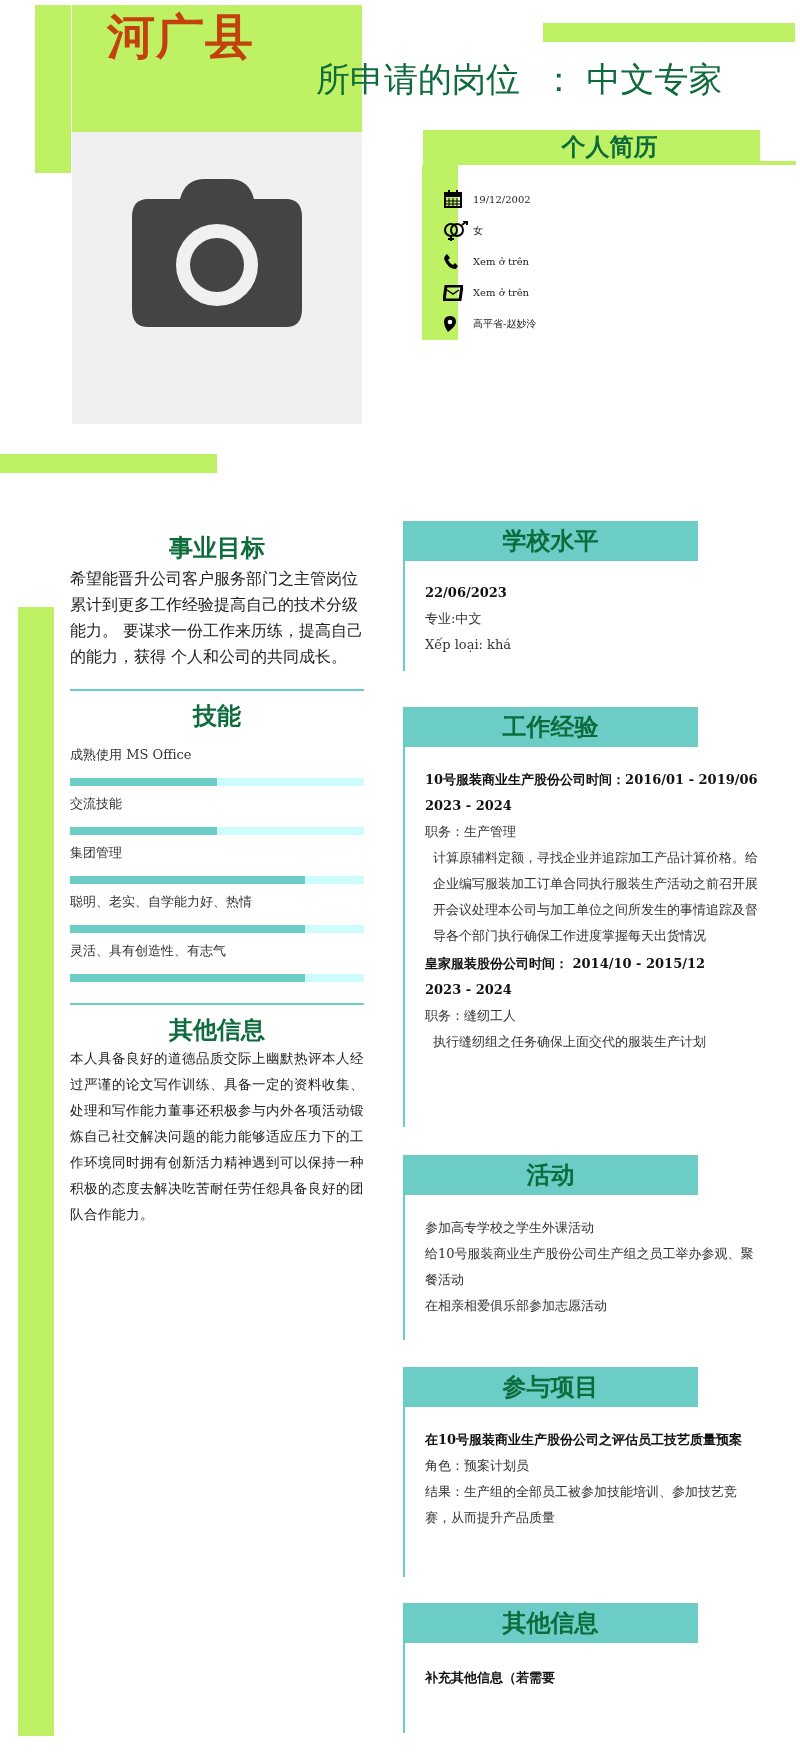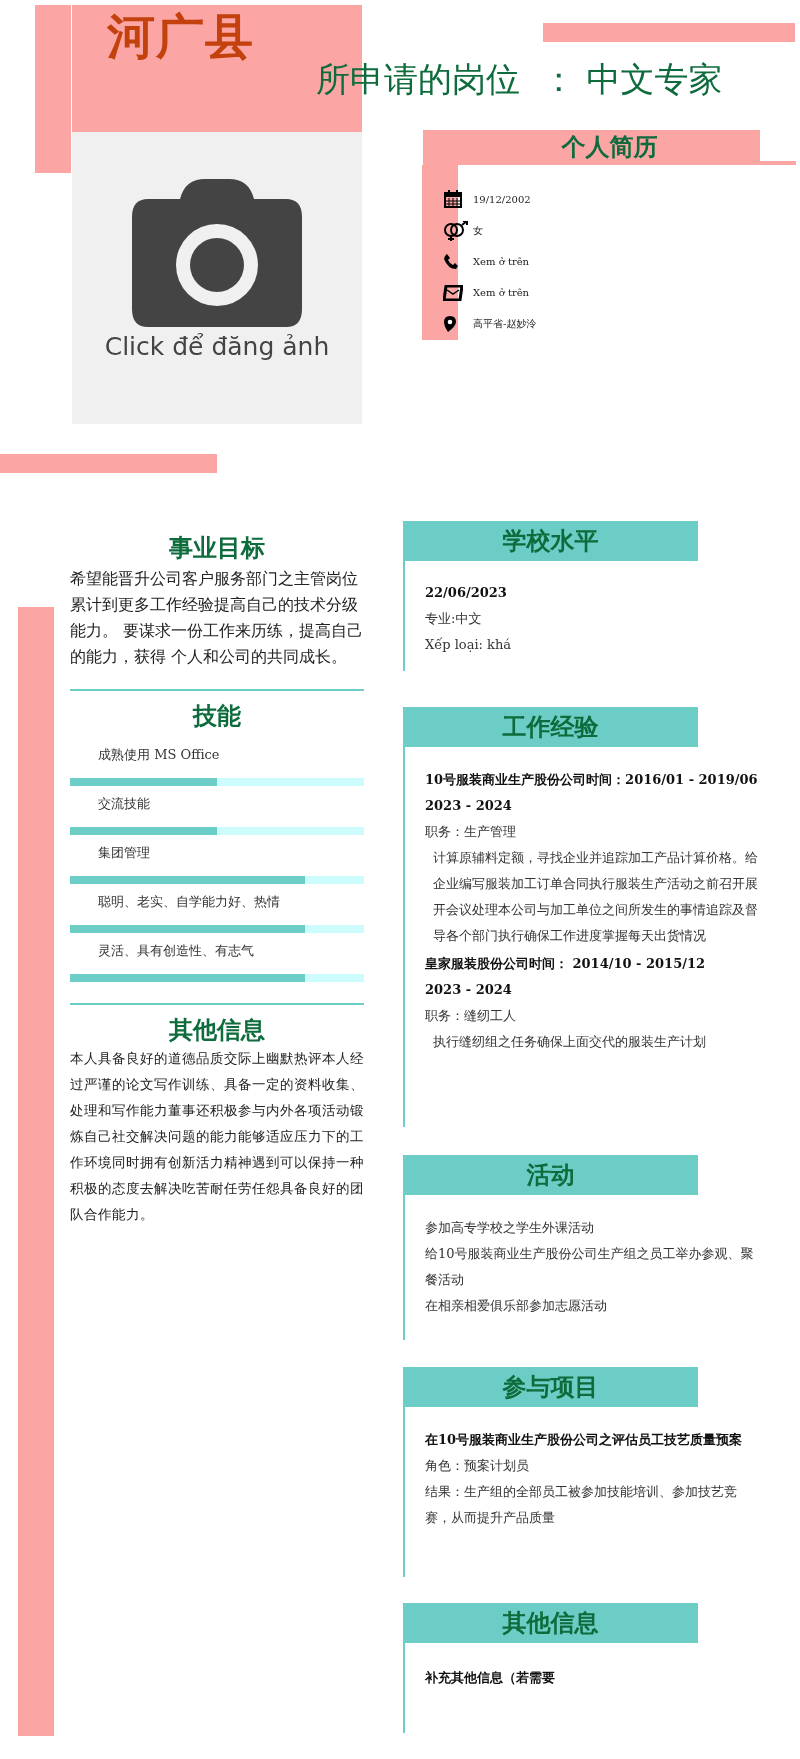--- a/index.html
+++ b/index.html
@@ -1,20 +1,20 @@
 <!DOCTYPE html>
 <html><head>
   <meta charset="utf-8">
   <style>
     * { box-sizing: border-box; margin: 0; padding: 0; }
     html, body { width: 800px; height: 1759px; background: #ffffff; overflow: hidden; }
     body { position: relative; font-family: "DejaVu Serif", serif; color: #222; }
 
     .abs { position: absolute; }
-    .teal { background: #fca5a5; padding-left: 36px; }
+    .teal { background: #bef264; padding-left: 36px; }
 
     
     .name-box { left: 72px; top: 5px; width: 290px; height: 127px; }
     .name { left: 107px; top: 6px; font-family: "DejaVu Sans", sans-serif; font-weight: bold; font-size: 48px; color: #c2410c; line-height: 60px; letter-spacing: 1px; }
     .left-top-bar { left: 35px; top: 5px; width: 5px; height: 168px; }
     .top-right-bar { left: 543px; top: 23px; width: 252px; height: 19px; }
     .position { left: 316px; top: 55px; font-family: "DejaVu Sans", sans-serif; font-size: 34px; color: #0d6b3c; font-weight: 300; line-height: 48px; white-space: pre; }
 
     
     .photo { left: 72px; top: 132px; width: 290px; height: 292px; background: #f0f0f0; cursor: pointer; }
@@ -33,21 +33,21 @@
     .mid-bar { left: 0; top: 454px; width: 217px; height: 19px; }
     .left-long-bar { left: 18px; top: 607px; width: 18px; height: 1129px; }
 
     
     .sec-title { position: absolute; font-family: "DejaVu Sans", sans-serif; font-weight: bold; font-size: 24px; color: #0d6b3c; text-align: center; }
     .body-text { position: absolute; font-family: "DejaVu Sans", sans-serif; font-size: 13.5px; line-height: 26px; color: #222; }
     .rule { position: absolute; height: 2px; background: #6ccdc6; }
 
     .skills { left: 70px; top: 745px; width: 294px; }
     .skill { height: 49px; position: relative; }
-    .skill .lbl { font-size: 13px; color: #333; line-height: 20px; margin-left: 28px; }
+    .skill .lbl { font-size: 13px; color: #333; line-height: 20px; }
     .skill .track { position: absolute; left: 0; top: 33px; width: 294px; height: 8px; background: #ccfcfc; }
     .skill .fill { height: 8px; background: #6ccdc6; }
 
     
     .rsec-head { position: absolute; left: 403px; width: 295px; height: 40px; background: #6ccdc6; text-align: center; font-family: "DejaVu Sans", sans-serif; font-weight: bold; font-size: 24px; line-height: 40px; color: #0d6b3c; }
     .rsec-line { position: absolute; left: 403px; width: 2px; background: #6ccdc6; }
     .rbody { position: absolute; left: 425px; width: 340px; font-size: 13px; line-height: 26px; color: #333; }
     .rbody .b { font-weight: bold; color: #111; }
     .rbody .ind { padding-left: 8px; }
 
@@ -62,21 +62,20 @@
 
 <div class="abs name">河广县</div>
 <div class="abs position"><span>所申请的岗位</span>  <span>：</span> <span>中文专家</span></div>
 
 <div class="abs photo">
   <svg class="cam" width="174" height="150" viewBox="0 0 174 150">
     <path d="M50 22 Q55 2 75 2 L99 2 Q119 2 124 22 L156 22 Q172 22 172 40 L172 132 Q172 150 156 150 L18 150 Q2 150 2 132 L2 40 Q2 22 18 22 Z" fill="#444"></path>
     <circle cx="87" cy="88" r="41" fill="#f0f0f0"></circle>
     <circle cx="87" cy="88" r="27" fill="#444"></circle>
   </svg>
-  <div class="cap">Click để đăng ảnh</div>
 </div>
 
 <div class="abs teal pi-head">个人简历</div>
 <div class="abs teal pi-underline"></div>
 <div class="abs teal pi-left-line"></div>
 <div class="abs pi-list">
   <div class="pi-row">
     <span class="ic">
       <svg width="20" height="19" viewBox="0 0 20 19">
           <rect x="2" y="3" width="16" height="14" fill="none" stroke="#000" stroke-width="2"></rect>

